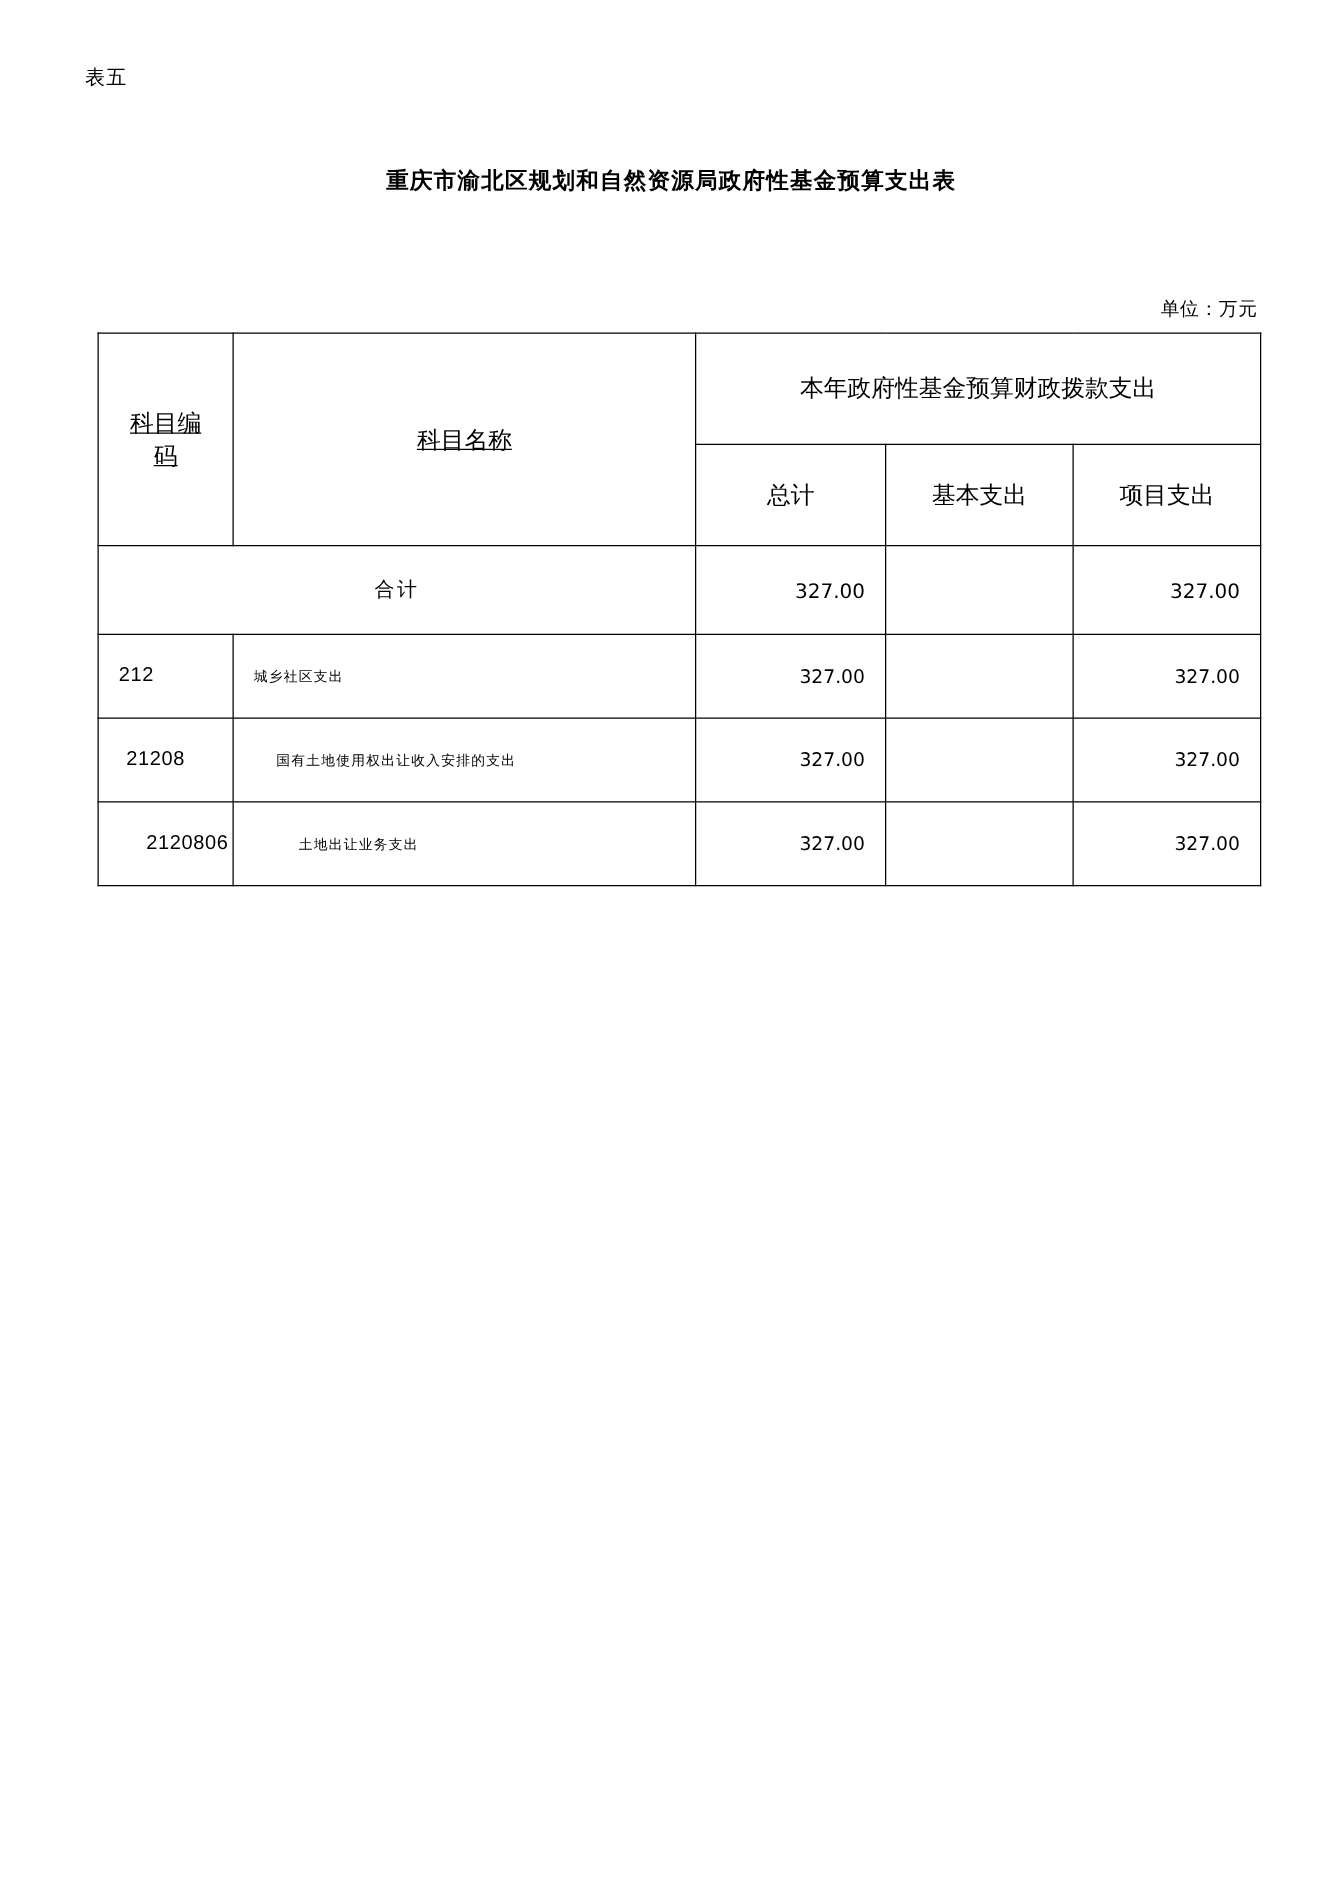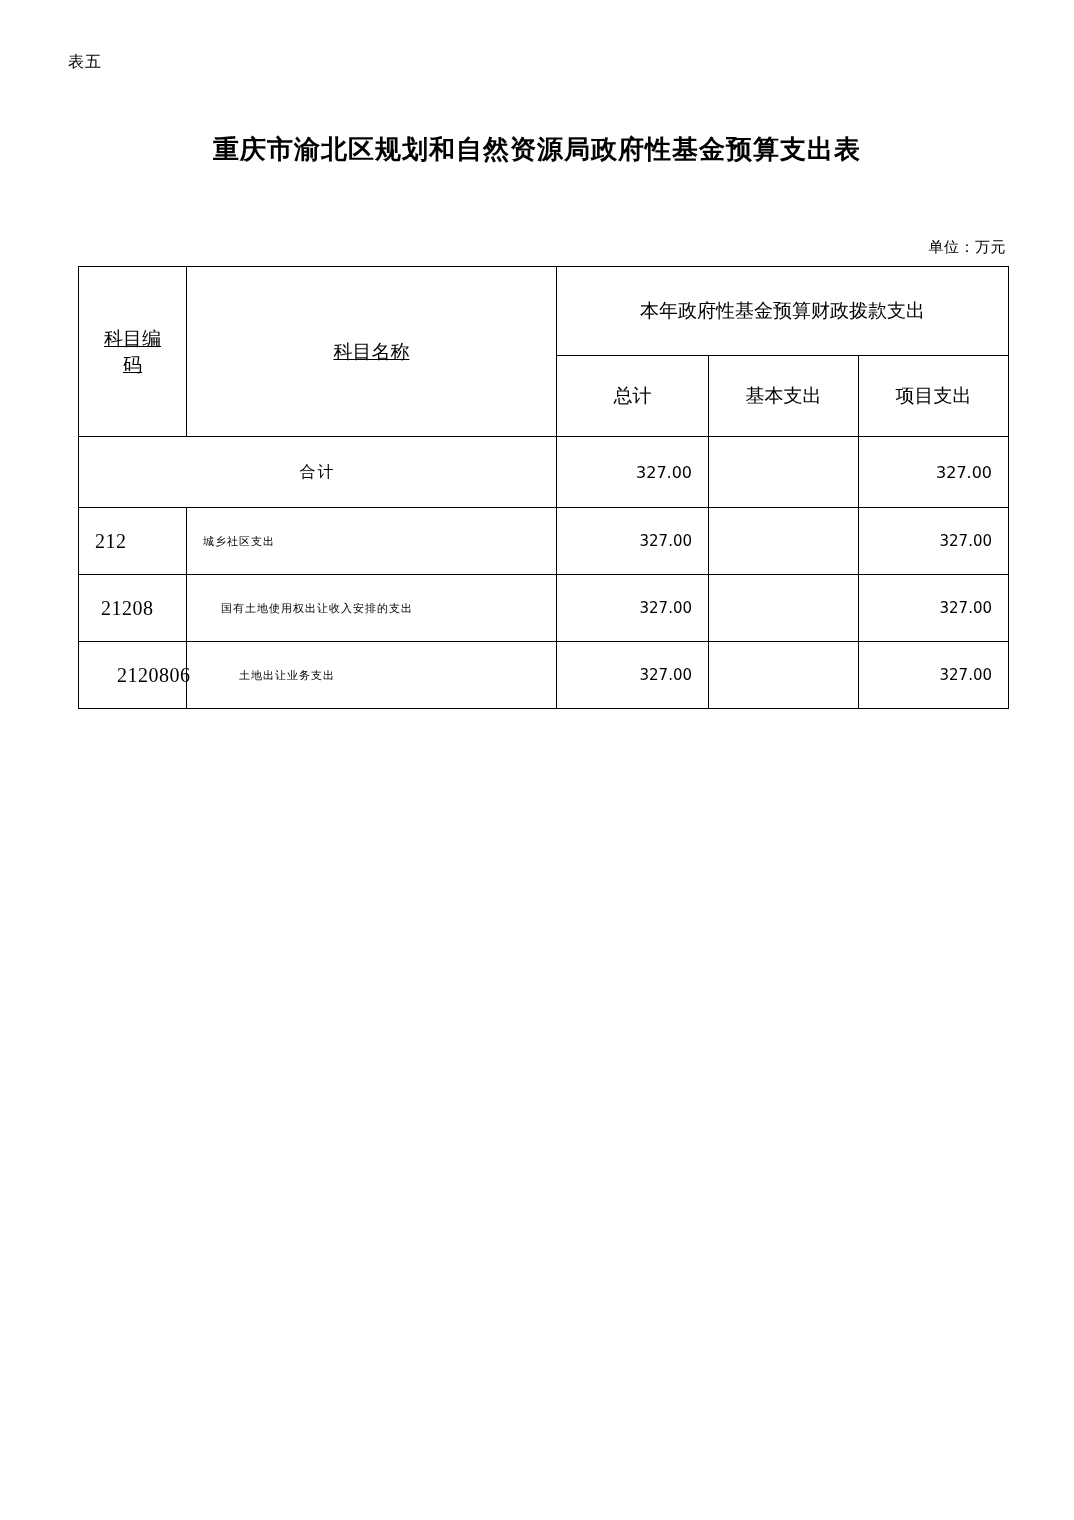--- a/index.html
+++ b/index.html
@@ -31,21 +31,21 @@
     color: #000;
   }
   .doc-title {
     position: absolute;
     left: 0;
     right: 0;
     top: 132px;
     text-align: center;
     font-family: "Liberation Serif", serif;
     font-weight: bold;
-    font-size: 26px;
+    font-size: 18px;
     letter-spacing: 1px;
   }
   .unit-note {
     position: absolute;
     right: 68px;
     top: 238px;
     font-family: "DejaVu Sans", sans-serif;
     font-size: 15px;
     letter-spacing: 0.5px;
   }
@@ -78,22 +78,22 @@
     height: 48px;
   }
   .th-left {
     font-family: "Liberation Serif", serif;
     font-weight: bold;
     font-size: 19px;
     text-align: center;
     text-decoration: underline;
   }
   td.code {
-    font-family: Liberation Serif, serif;
-    font-size: 20px;
+    font-family: Liberation Sans, sans-serif;
+    font-size: 16px;
     height: 34px;
     letter-spacing: 0.5px;
     padding-left: 6px;
   }
   td.code.lvl2 { padding-left: 22px; }
   td.code.lvl3 { padding-left: 38px; }
   td.name {
     font-family: "DejaVu Sans", sans-serif;
     font-size: 11px;
     height: 34px;

